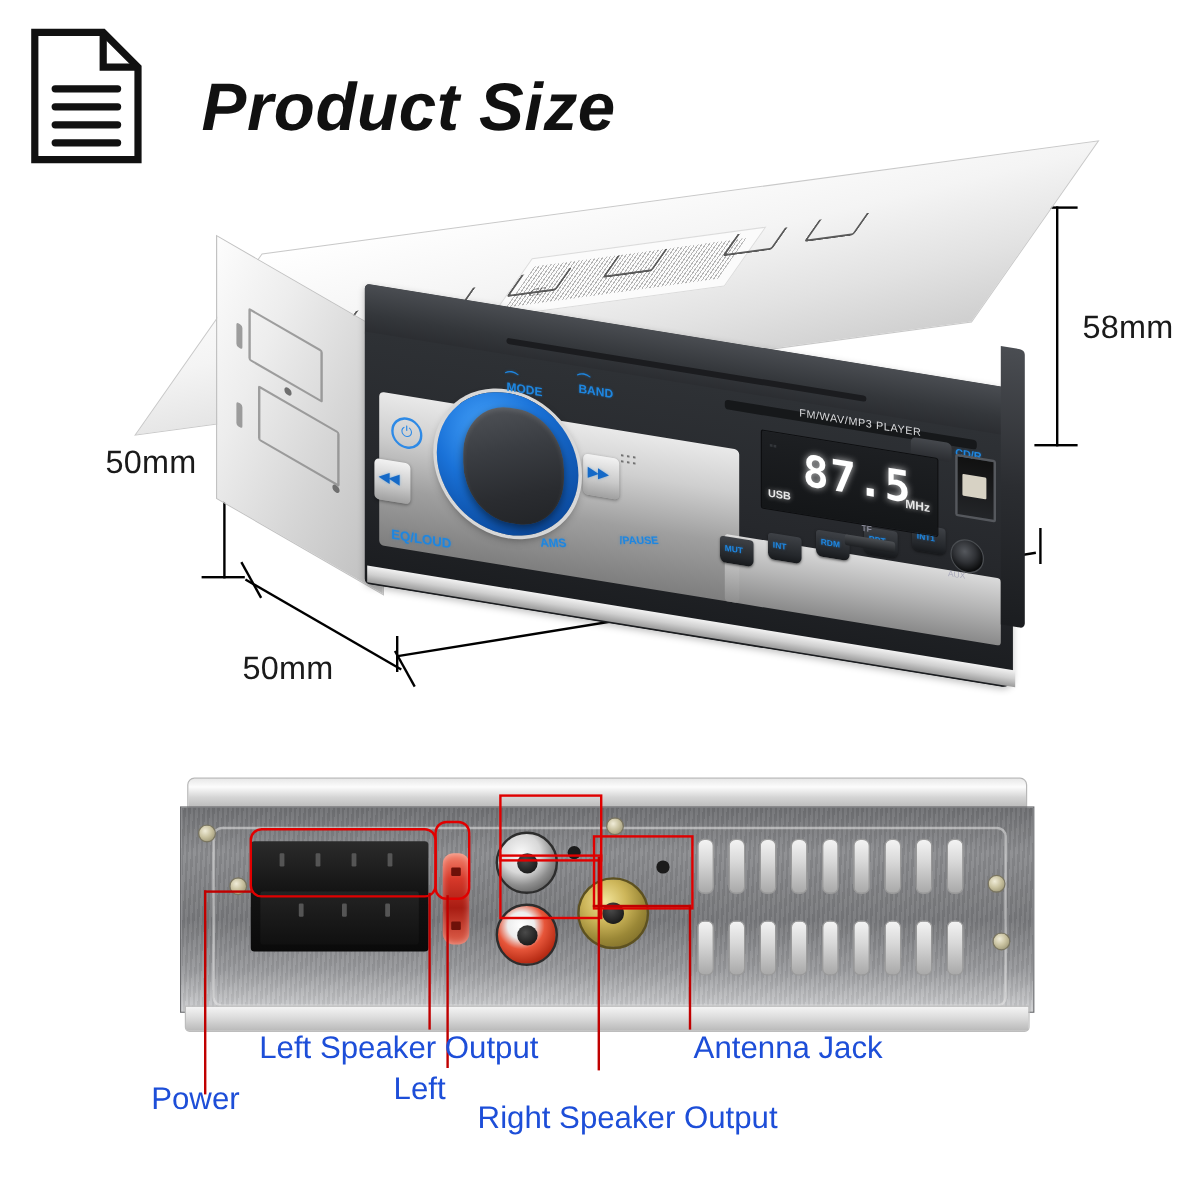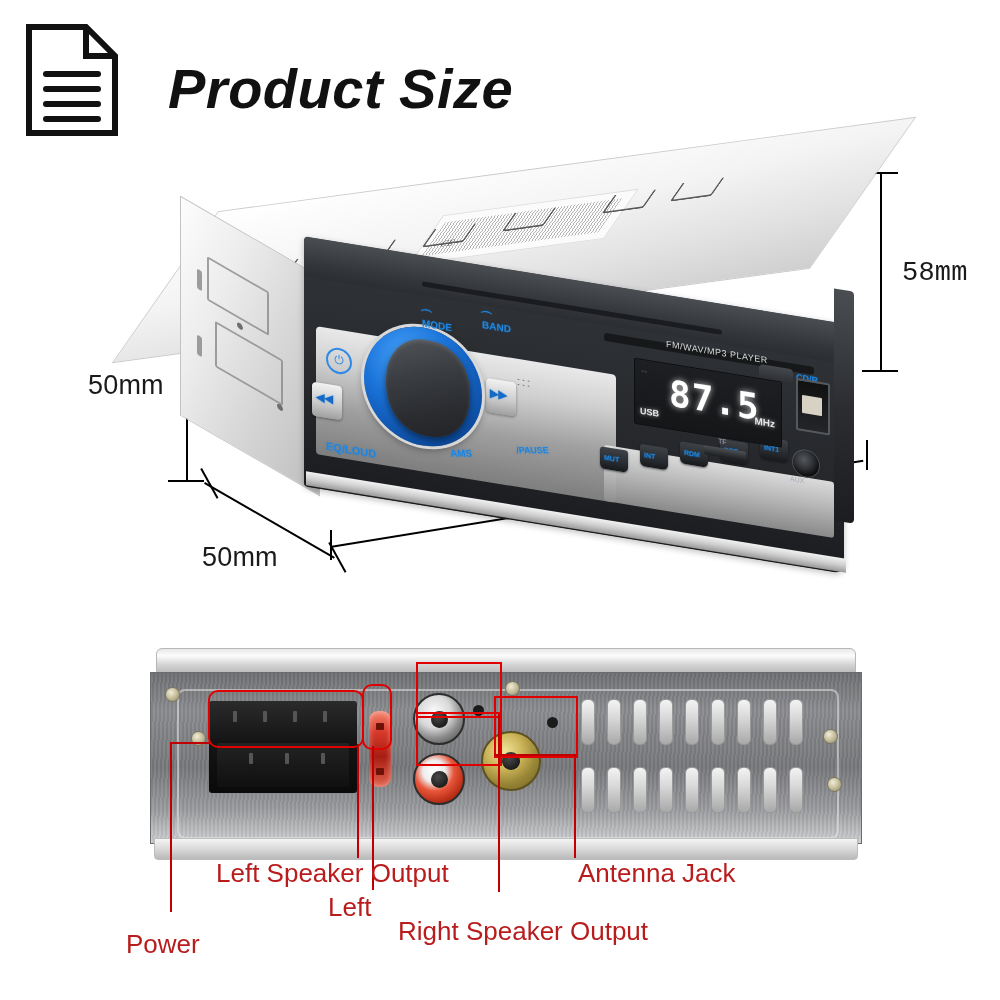--- a/index.html
+++ b/index.html
@@ -250,21 +250,21 @@
   .blk-hole{position:absolute;width:11px;height:11px;border-radius:50%;background:#1b1b1b;}
 
   
   .hl{position:absolute;border:2px solid #e00000;}
   .hl.round{border-radius:10px;}
   
   .lead{position:absolute;background:#c00000;}
   .lead.v{width:1.6px;}
   .lead.h{height:1.6px;}
 
-  .callout{position:absolute;font-size:26px;color:#b91c1c;white-space:nowrap;}
+  .callout{position:absolute;font-size:26px;color:#1d4ed8;white-space:nowrap;}
 </style>
 </head>
 <body>
 
 <div class="page">
 
   <div class="header">
     <svg class="doc-icon" viewBox="0 0 96 116">
       <path d="M5 5 H62 L91 34 V111 H5 Z" fill="#fff" stroke="#111" stroke-width="6" stroke-linejoin="miter"></path>
       <path d="M62 5 V34 H91" fill="none" stroke="#111" stroke-width="6" stroke-linejoin="miter"></path>
@@ -289,21 +289,21 @@
     <div class="dim" style="left:202px;top:392px;">50mm</div>
 
     <div class="ln diag" style="left:330px;top:396px;width:540px;transform:rotate(-9.2deg);"></div>
     <div class="ln v" style="left:330px;top:380px;height:30px;"></div>
     <div class="ln v" style="left:866px;top:290px;height:30px;"></div>
     <div class="dim" style="left:578px;top:330px;">188mm</div>
 
     <div class="ln v" style="left:880px;top:22px;height:200px;"></div>
     <div class="ln h" style="left:862px;top:22px;width:36px;"></div>
     <div class="ln h" style="left:862px;top:220px;width:36px;"></div>
-    <div class="dim" style="left:902px;top:108px;font-family:Liberation Mono, monospace;">58mm</div>
+    <div class="dim" style="left:902px;top:108px;">58mm</div>
 
     <div class="unit3d">
 
       <div class="top-face"></div>
       <div class="lid-label">
           <span class="bars"></span>
         </div>
       <div class="lid-ce">CE</div>
       <div class="tab" style="left:112px;top:96px;"></div>
       <div class="tab" style="left:170px;top:82px;"></div>
@@ -462,20 +462,20 @@
 
     <div class="lead v" style="left:357px;top:124px;height:114px;"></div>
 
     <div class="lead v" style="left:372px;top:126px;height:144px;"></div>
 
     <div class="lead v" style="left:498px;top:94px;height:178px;"></div>
 
     <div class="lead h" style="left:494px;top:134px;width:82px;"></div>
     <div class="lead v" style="left:574px;top:134px;height:104px;"></div>
 
-    <div class="callout" style="left:126px;top:309px;">Power</div>
+    <div class="callout" style="left:126px;top:280px;">Power</div>
     <div class="callout" style="left:216px;top:238px;">Left Speaker Output</div>
     <div class="callout" style="left:328px;top:272px;">Left</div>
     <div class="callout" style="left:578px;top:238px;">Antenna Jack</div>
     <div class="callout" style="left:398px;top:296px;">Right Speaker Output</div>
   </div>
 
 </div>
 
 </body></html>

